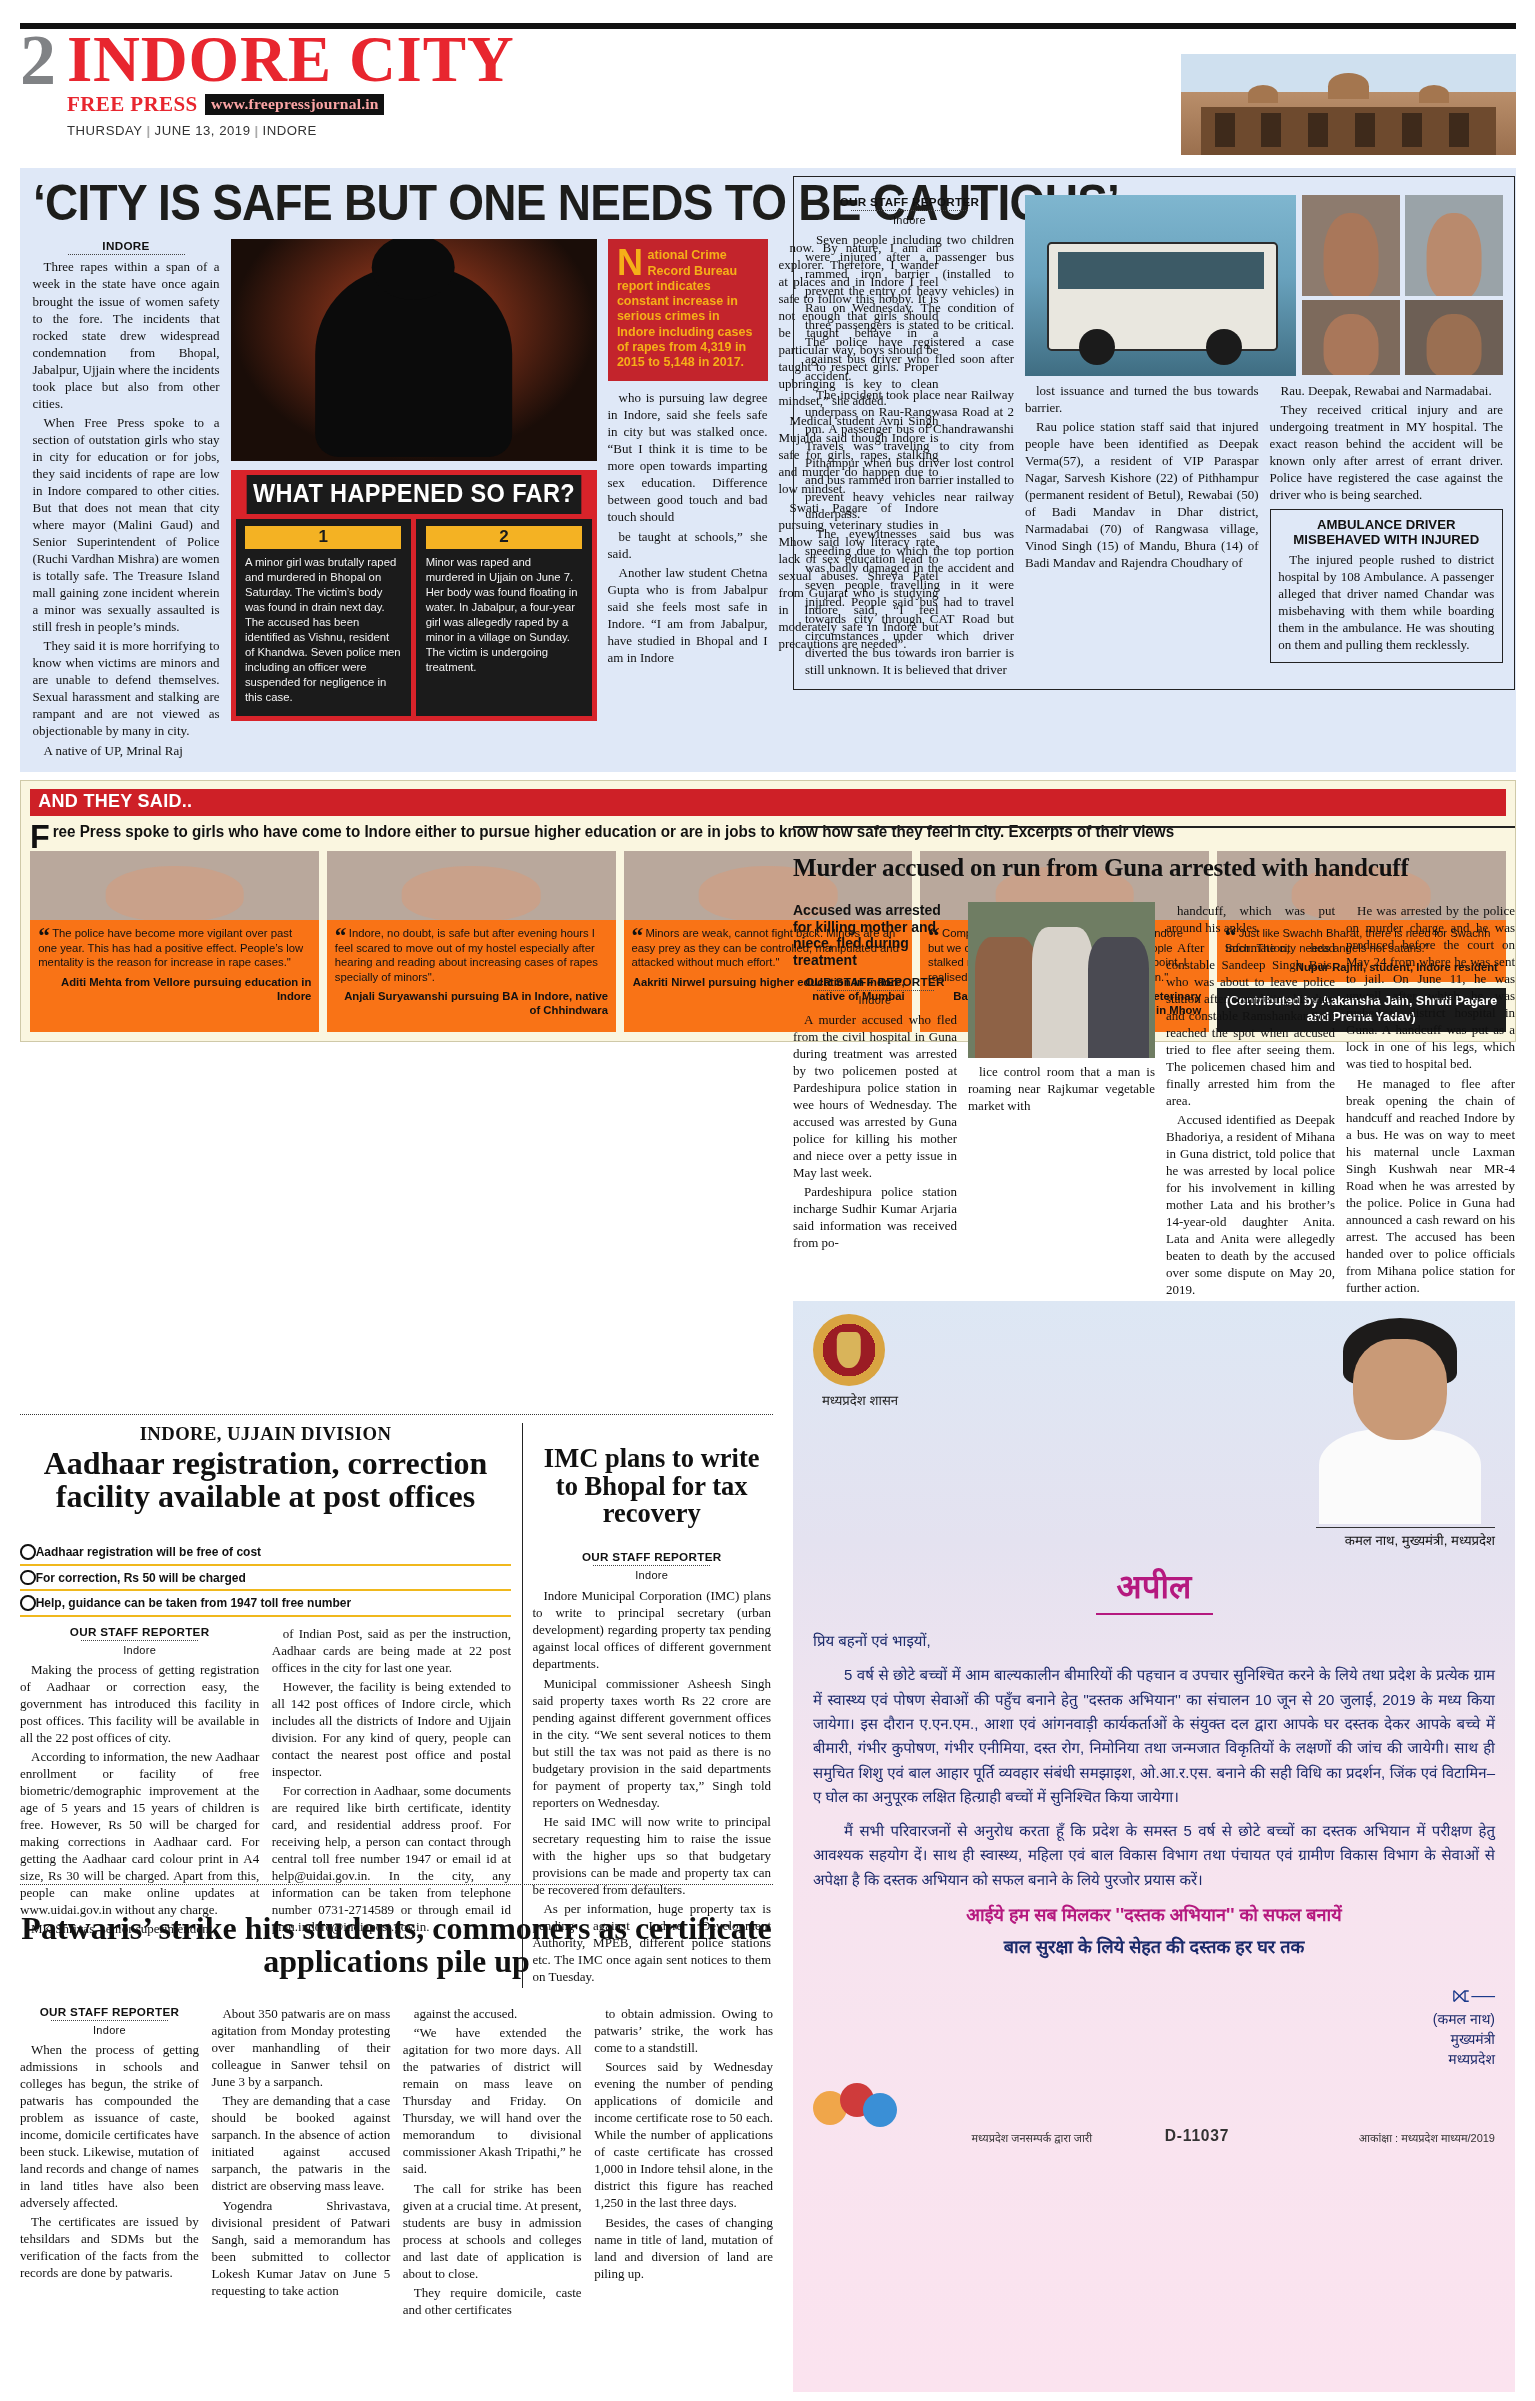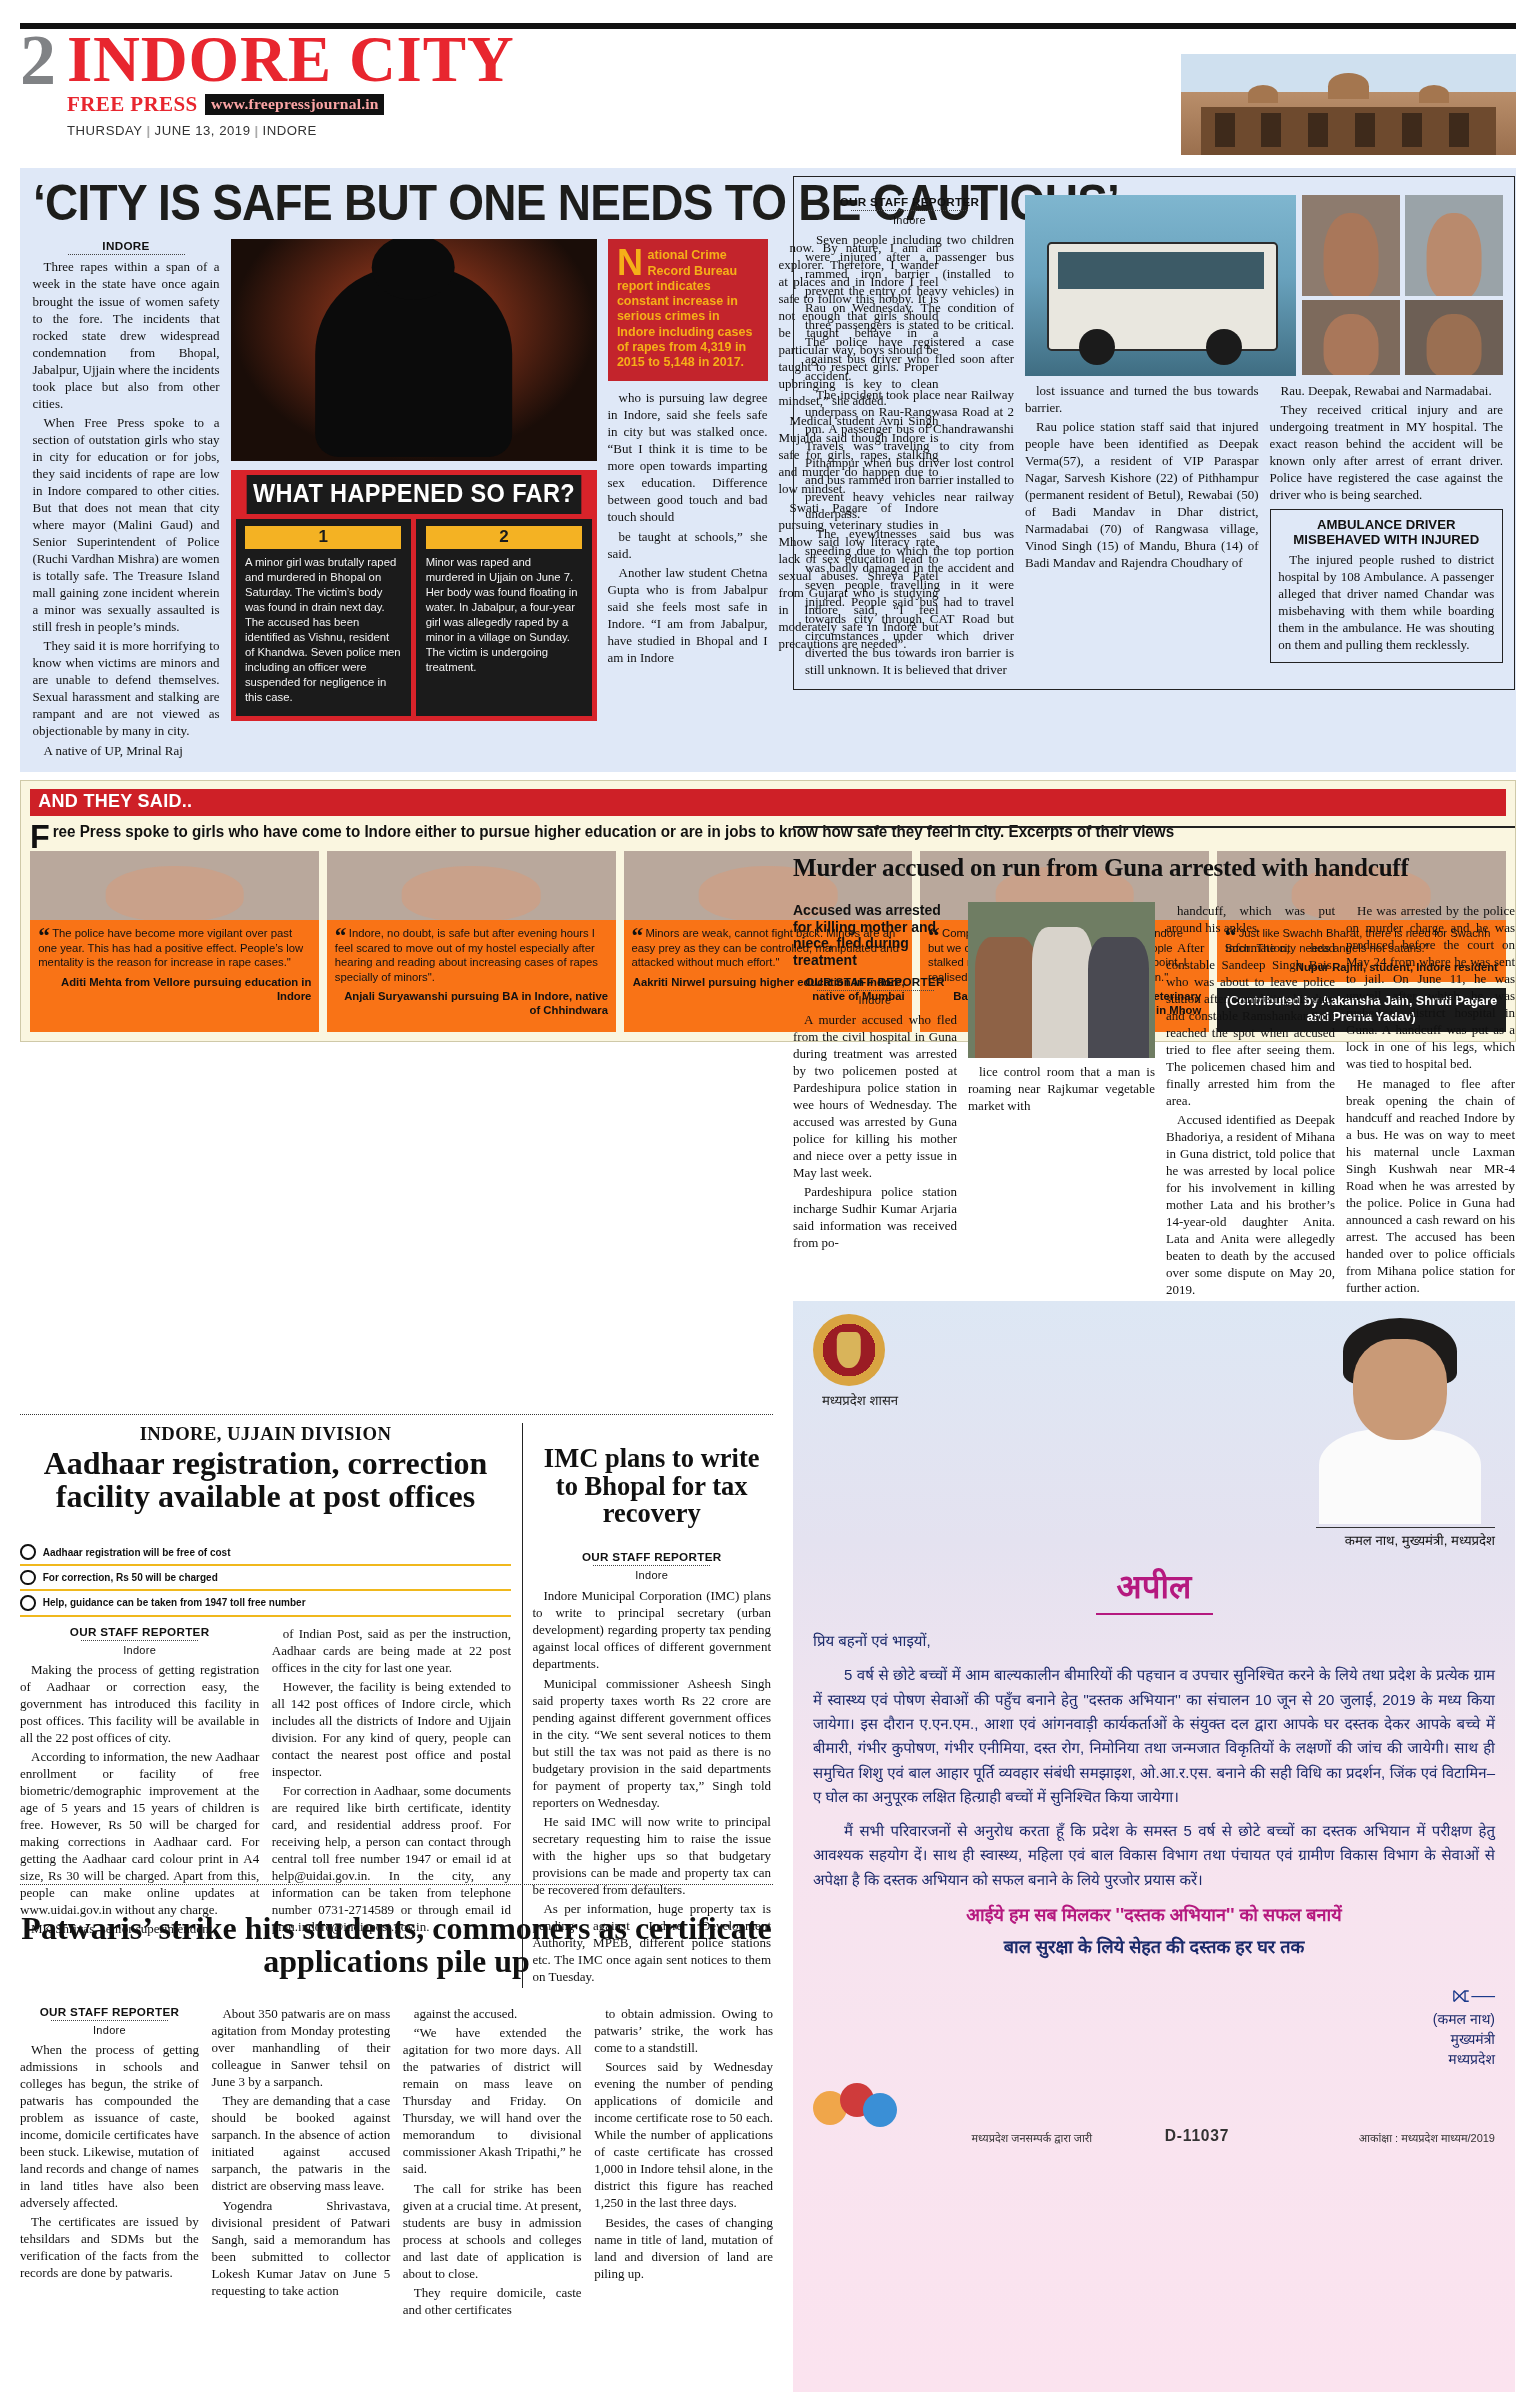--- a/index.html
+++ b/index.html
@@ -100,22 +100,22 @@
   .murder-img{width:187px;height:156px;background:#6f7d63;position:relative;overflow:hidden;}
   .mi-p{position:absolute;bottom:0;width:33%;height:78%;background:#b08968;border-radius:26% 26% 0 0;}
 
   
   .aad{position:absolute;left:20px;top:1383px;width:753px;}
   .aad-top{display:flex;gap:11px;}
   .aad-main{width:491px;}
   .divline{font-family:"Liberation Serif",serif;font-weight:700;font-size:18.7px;text-align:center;letter-spacing:0.4px;}
   .aad-head{font-family:"Liberation Serif",serif;font-size:32px;line-height:1.05;text-align:center;margin-top:1.6px;}
   .bullets{margin-top:7.8px;}
-  .blt{display:flex;align-items:center;gap:7px;font-family:"Liberation Sans",sans-serif;font-weight:700;
-     font-size:10px;padding:3.9px 0;border-bottom:2.3px solid #F0B81C;}
+  .blt{display:flex;align-items:center;font-family:"Liberation Sans",sans-serif;font-weight:700;
+     font-size:12px;padding:3.9px 0;border-bottom:2.3px solid #F0B81C;}
   .blt:last-child{border-bottom:2.3px solid #F0B81C;}
   .blt .ring{width:11.7px;height:11.7px;border:2.3px solid #111;border-radius:50%;flex:none;}
   .imc{width:249px;border-left:1.6px solid #222;padding-left:9.4px;box-sizing:border-box;}
   .imc-head{font-family:"Liberation Serif",serif;font-weight:700;font-size:26.5px;line-height:1.04;text-align:center;}
 
   
   .patwari{position:absolute;left:20px;top:1853px;width:753px;}
   .pat-head{font-family:"Liberation Serif",serif;font-size:32px;line-height:1.04;text-align:center;}
 
   

